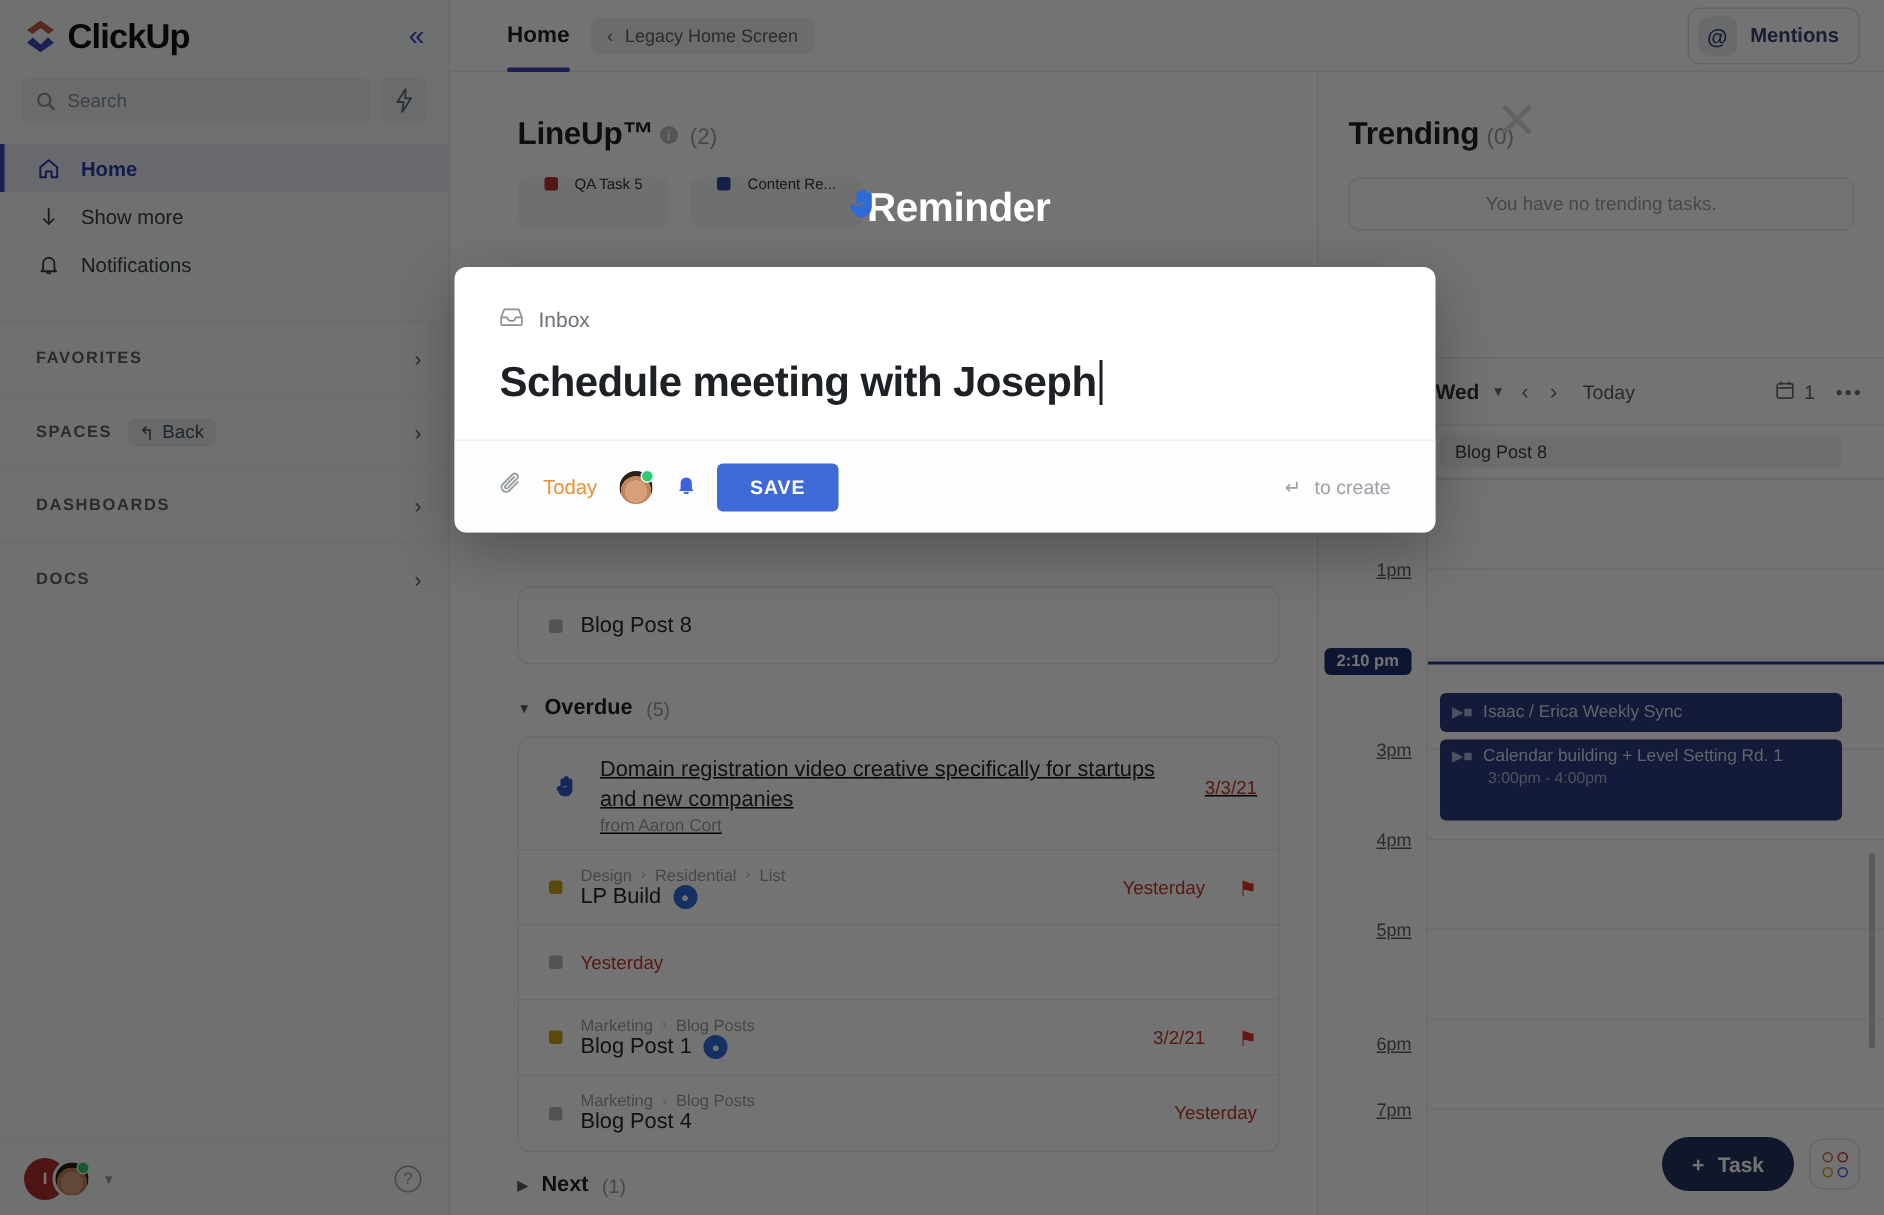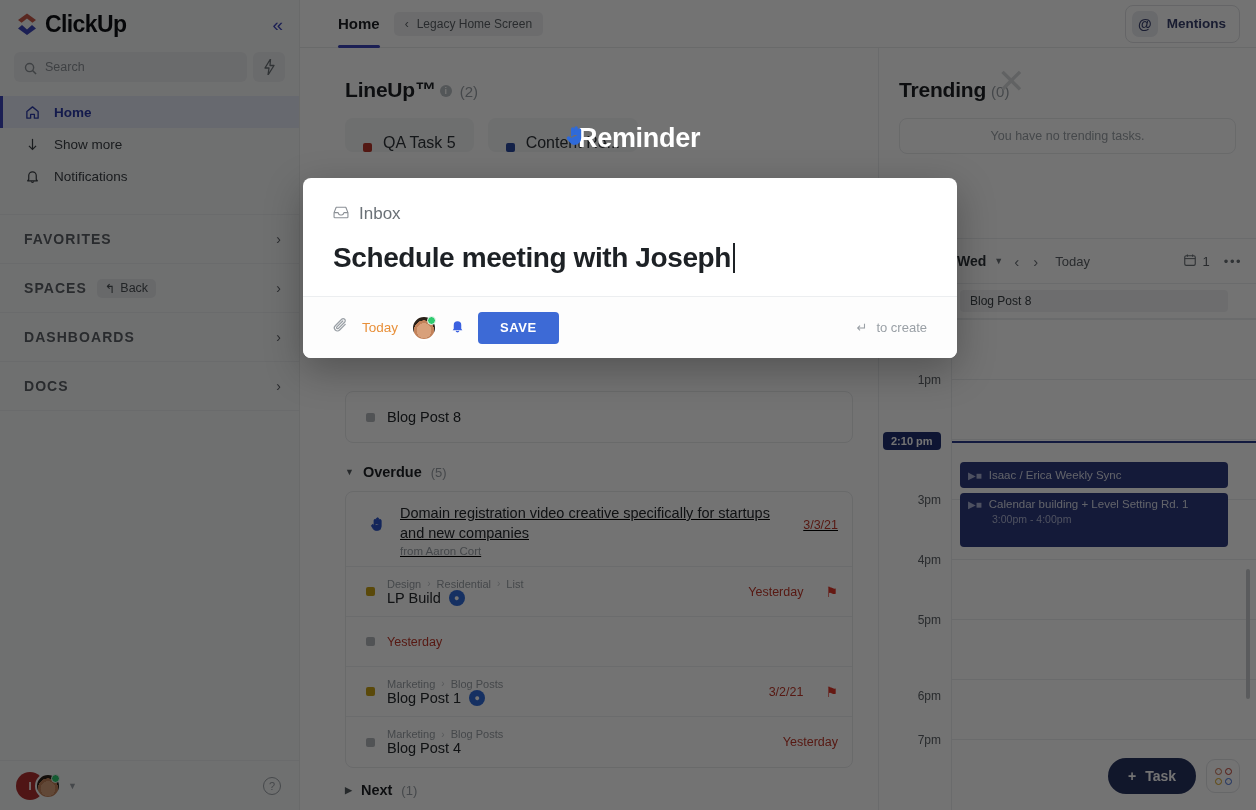--- a/index.html
+++ b/index.html
@@ -56,21 +56,21 @@
     content: ""; position: absolute; left: 0; top: 0; bottom: 0; width: 3px;
     background: #3d46ba;
   }
   .nav-ico { width: 16px; display: flex; justify-content: center; }
 
   .sect {
     height: 49px; display: flex; align-items: center; padding: 0 18px 0 24px;
     border-top: 1px solid #ebedef; cursor: pointer; gap: 10px;
   }
   .sect-label {
-    font-size: 14px; font-weight: 700; letter-spacing: 1.05px; color: #5c6166;
+    font-size: 11px; font-weight: 700; letter-spacing: 1.05px; color: #5c6166;
   }
   .sect-chev { margin-left: auto; color: #5c6166; font-size: 14px; }
   .back-pill {
     display: inline-flex; align-items: center; gap: 5px;
     background: #e7e9ec; border-radius: 5px; padding: 2px 8px;
     font-size: 12.5px; color: #4b5055;
   }
   .sect-divider-bottom { border-top: 1px solid #ebedef; gap: 16px; }
 
   .sb-footer {
@@ -135,21 +135,21 @@
     display: inline-flex; width: 12px; height: 12px; border-radius: 50%;
     background: #b9bec3; color: #fff; font-size: 9px; font-weight: 700;
     align-items: center; justify-content: center; margin: 0 3px 0 4px;
     vertical-align: 3px;
   }
 
   .lineup-head { padding: 30px 0 0 45px; }
   .lineup-cards { display: flex; gap: 14px; padding: 16px 0 0 45px; }
   .chip {
     background: #f4f5f6; border-radius: 8px; height: 34px; display: flex;
-    align-items: flex-end; gap: 11px; padding: 0 18px; font-size: 16px; color: #2e3338;
+    align-items: flex-start; gap: 11px; padding: 0 18px; font-size: 10px; color: #2e3338;
     cursor: pointer;
   }
   .sq { width: 9px; height: 9px; border-radius: 2px; }
 
   
   .list-wrap { position: absolute; left: 45px; right: 25px; top: 168px; bottom: 0; }
   .group-hdr {
     display: flex; align-items: center; gap: 9px; font-size: 14.5px; font-weight: 700;
     color: #1d2125; height: 38px; cursor: pointer;
   }
@@ -207,21 +207,21 @@
   .cal-toolbar .today { margin-left: 6px; cursor: pointer; }
   .cal-toolbar .cntgrp { margin-left: auto; display: flex; align-items: center; gap: 14px; }
   .dots { letter-spacing: 1.5px; color: #6b7177; cursor: pointer; }
   .cal-grid { position: absolute; top: 44px; left: 0; right: 0; bottom: 0; }
   .allday-row {
     display: flex; border-top: 1px solid #eceef0; border-bottom: 1px solid #eceef0;
     min-height: 36px;
   }
   .gutter { width: 72px; flex: none; position: relative; }
   .gutter .gl {
-    position: absolute; right: 10px; font-size: 12px; color: #5c6166; white-space: nowrap;
+    position: absolute; right: 10px; font-size: 12px; color: #5c6166; white-space: nowrap; text-decoration: underline;
   }
   .slots { flex: 1; position: relative; border-left: 1px solid #eceef0; }
   .allday-lbl { font-size: 12px; color: #5c6166; text-align: right; padding: 9px 10px 0 0; }
   .allday-evt {
     margin: 6px 28px 6px 8px; background: #f1f2f4; border-radius: 4px; height: 22px;
     display: flex; align-items: center; padding: 0 10px; font-size: 12px; color: #3b4045;
   }
   .hour-line { position: absolute; left: 0; right: 0; border-top: 1px solid #eceef0; }
   .evt {
     position: absolute; left: 8px; right: 28px; border-radius: 4px;
@@ -265,21 +265,21 @@
     position: absolute; left: 565px; top: 124px; z-index: 61; width: 20px; height: 24px;
   }
 
   
   .modal {
     position: absolute; left: 303px; top: 178px; width: 654px; z-index: 70;
     background: #fff; border-radius: 8px; box-shadow: 0 12px 38px rgba(0,0,0,0.28);
     overflow: hidden;
   }
   .m-body { padding: 26px 30px 22px 30px; }
-  .m-inbox { display: flex; align-items: center; gap: 10px; color: #6b7177; font-size: 17px; }
+  .m-inbox { display: flex; align-items: center; gap: 10px; color: #6b7177; font-size: 14px; }
   .m-title-input {
     margin-top: 18px; font-size: 28px; font-weight: 700; color: #1d2125;
     letter-spacing: -0.4px; display: flex; align-items: center;
   }
   .caret-bar {
     display: inline-block; width: 1.6px; height: 30px; background: #1d2125; margin-left: 2px;
   }
   .m-foot {
     border-top: 1px solid #eceef0; height: 62px; display: flex; align-items: center;
     padding: 0 30px; gap: 13px; background: #fdfdfd;

